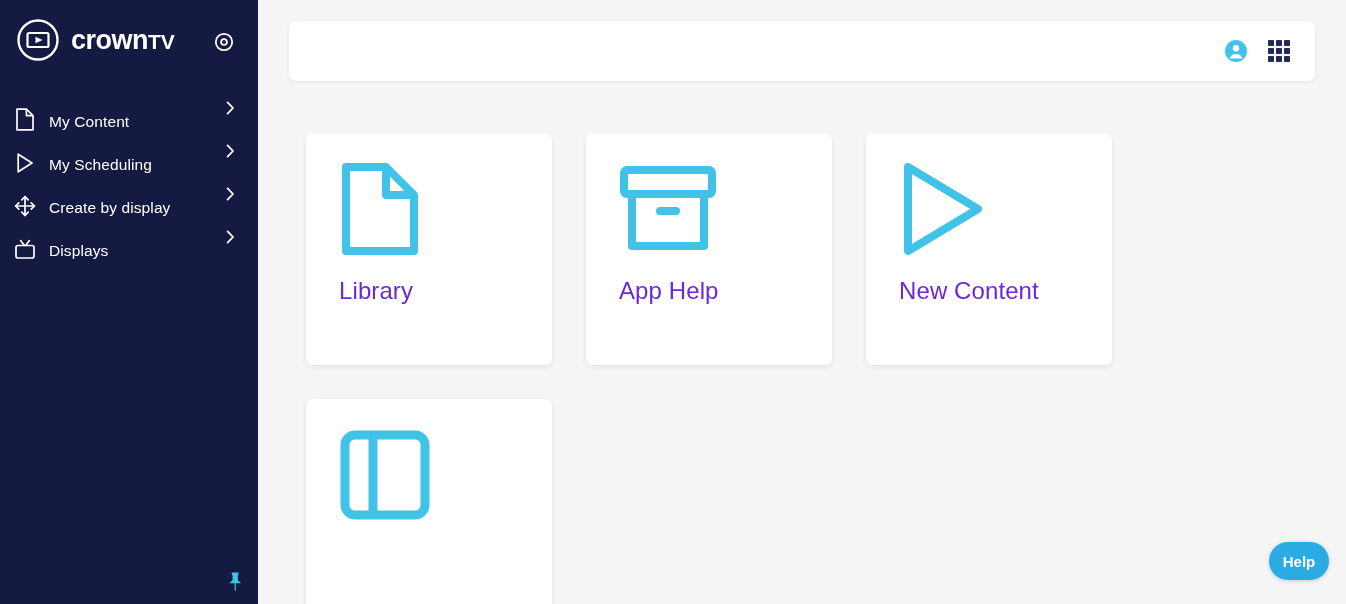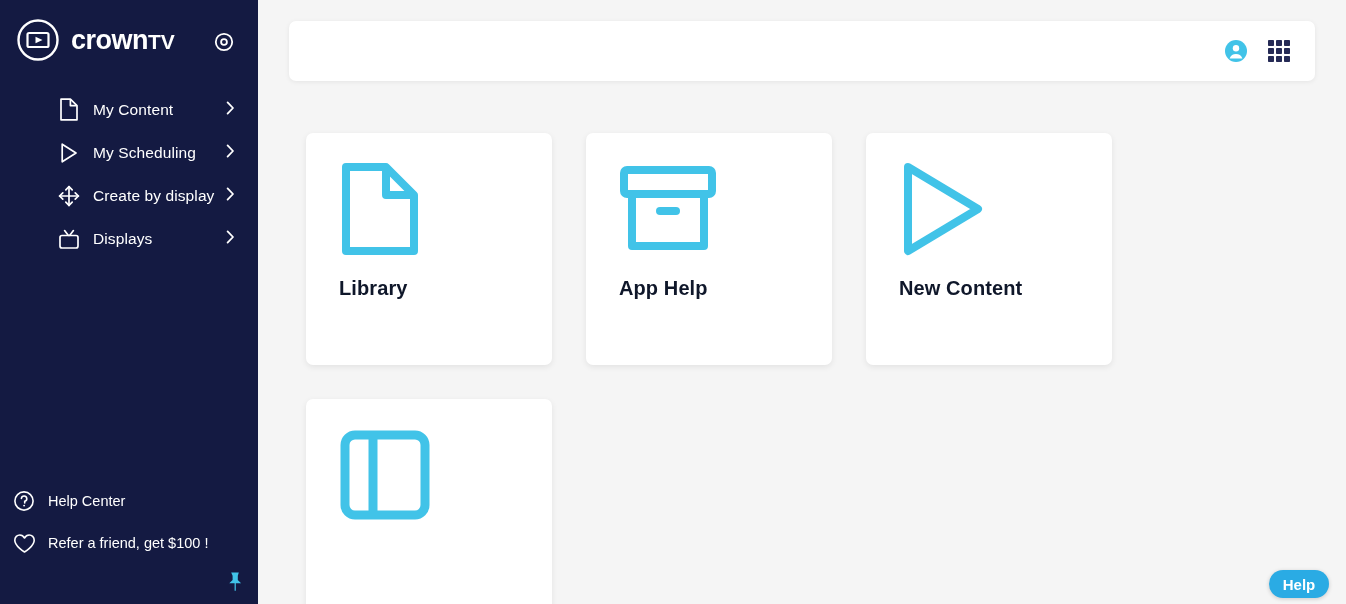--- a/index.html
+++ b/index.html
@@ -30,23 +30,22 @@
     letter-spacing: -0.5px; color: #ffffff;
     line-height: 1;
   }
   .brand-text .tv { font-size: 21px; font-weight: 700; letter-spacing: 0px; }
   .brand-target { position: absolute; left: 213px; top: 31px; width: 22px; height: 22px; }
 
   .nav { position: absolute; left: 0; top: 88px; width: 258px; }
   .nav-item {
     position: relative;
     height: 43px;
-    display: flex; align-items: center;
+    display: flex; align-items: flex-end;
     cursor: pointer;
-    margin-left: 44px;
   }
   .nav-icon {
     width: 26px; margin-left: 12px;
     display: flex; align-items: center; justify-content: center;
     flex: none;
   }
   .nav-label {
     margin-left: 11px;
     font-size: 15.5px; color: #ffffff; font-weight: 400;
     letter-spacing: 0.1px;
@@ -99,27 +98,27 @@
     position: relative;
     cursor: pointer;
   }
   .card-icon {
     position: absolute; left: 34px; top: 28px;
     width: 96px; height: 96px;
     display: flex; align-items: center; justify-content: flex-start;
   }
   .card-label {
     position: absolute; left: 33px; top: 144px;
-    font-size: 20px; color: #0f172a; font-weight: 700;
+    font-size: 24px; color: #6d28d9; font-weight: 400;
     letter-spacing: 0.1px;
   }
 
   #help-btn {
-    position: absolute; right: 17px; bottom: 6px;
-    width: 60px; height: 28px;
+    position: absolute; right: 17px; bottom: 24px;
+    width: 60px; height: 38px;
     background: #2aabe4;
     border-radius: 20px;
     display: flex; align-items: center; justify-content: center;
     color: #ffffff; font-size: 15px; font-weight: 700;
     cursor: pointer;
     box-shadow: 0 1px 4px rgba(0,0,0,0.18);
   }
 </style>
 </head>
 <body>
@@ -206,40 +205,20 @@
         <span class="nav-label">Displays</span>
         <span class="nav-chevron">
           <svg width="9" height="14" viewBox="0 0 9 14">
               <path d="M1.6 1.4 L7 7 L1.6 12.6" fill="none" stroke="#ffffff" stroke-width="1.8" stroke-linecap="round" stroke-linejoin="round"></path>
             </svg>
         </span>
       </div>
 
     </div>
 
-    <div class="bottom-links">
-      <div class="bottom-item">
-        <span class="bottom-icon">
-          <svg width="22" height="22" viewBox="0 0 22 22">
-            <circle cx="11" cy="11" r="9.1" fill="none" stroke="#ffffff" stroke-width="1.6"></circle>
-            <path d="M8.4 8.5 a2.7 2.7 0 1 1 3.3 2.9 v1.5" fill="none" stroke="#ffffff" stroke-width="1.6" stroke-linecap="round"></path>
-            <circle cx="11.1" cy="15.6" r="0.95" fill="#ffffff"></circle>
-          </svg>
-        </span>
-        <span class="bottom-label">Help Center</span>
-      </div>
-      <div class="bottom-item">
-        <span class="bottom-icon">
-          <svg width="23" height="21" viewBox="0 0 23 21">
-            <path d="M11.5 19 C11.5 19 1.8 13.2 1.8 7.2 C1.8 4.1 4.2 2 6.8 2 C8.8 2 10.5 3.2 11.5 5 C12.5 3.2 14.2 2 16.2 2 C18.8 2 21.2 4.1 21.2 7.2 C21.2 13.2 11.5 19 11.5 19 Z" fill="none" stroke="#ffffff" stroke-width="1.6" stroke-linejoin="round"></path>
-          </svg>
-        </span>
-        <span class="bottom-label">Refer a friend, get $100 !</span>
-      </div>
-    </div>
 
     <div class="pin-btn">
       <svg width="20" height="22" viewBox="0 0 20 22">
         <path d="M6.2 1.6 h7.6 l-1 3.2 v4.1 l3.3 3.3 h-5.3 v7.6 h-1.2 v-7.6 h-5.3 l3.3 -3.3 v-4.1 Z" fill="#41c3e8"></path>
       </svg>
     </div>
 
   </div>
 
   <div id="main">

